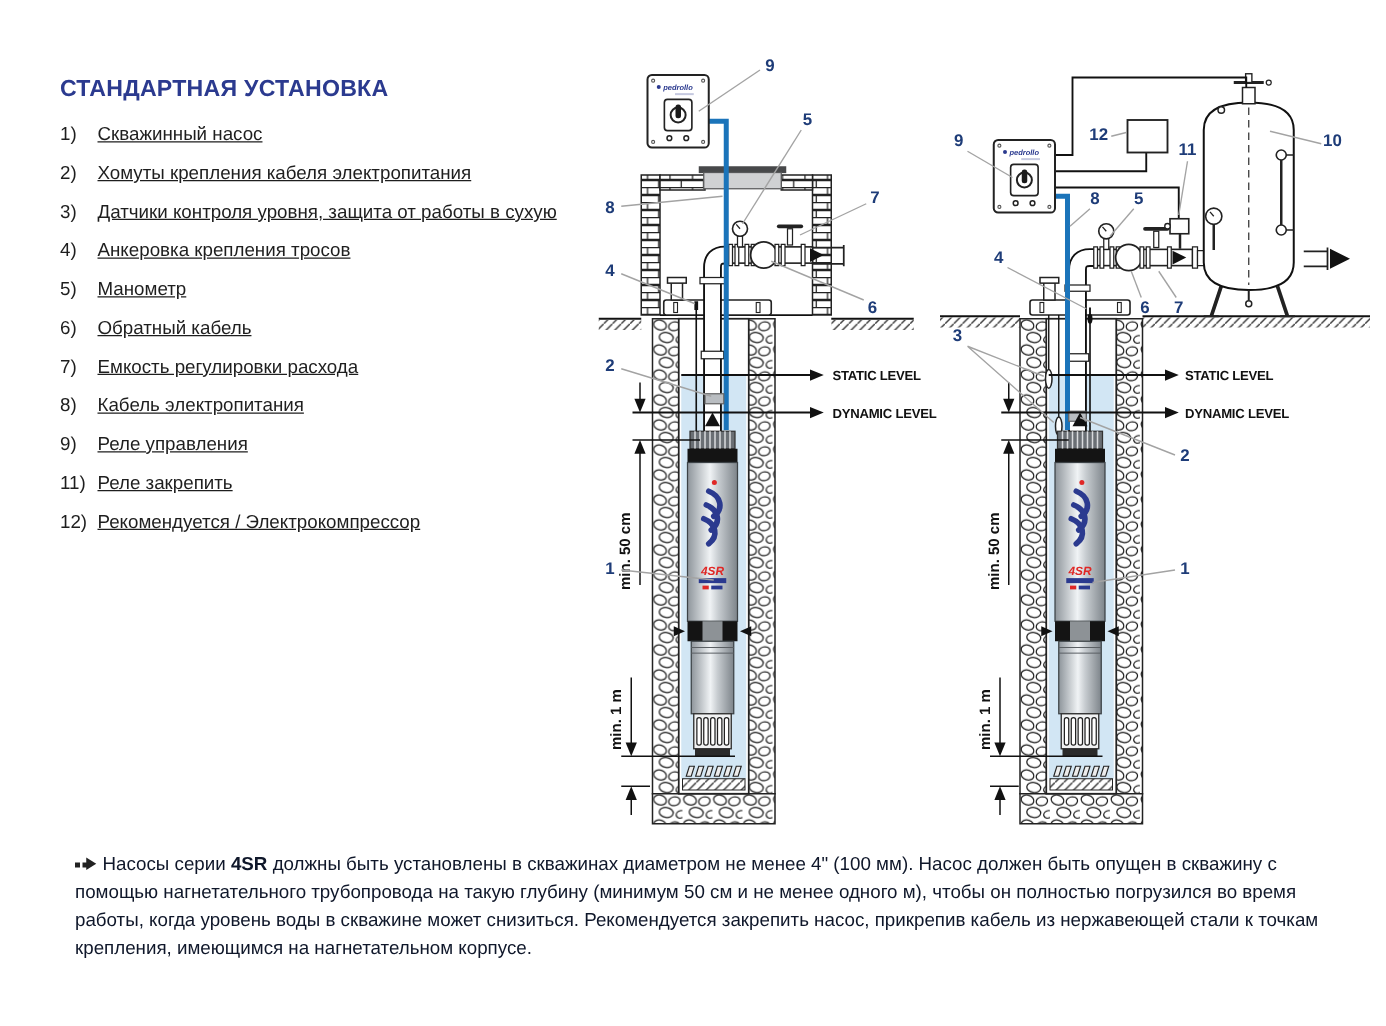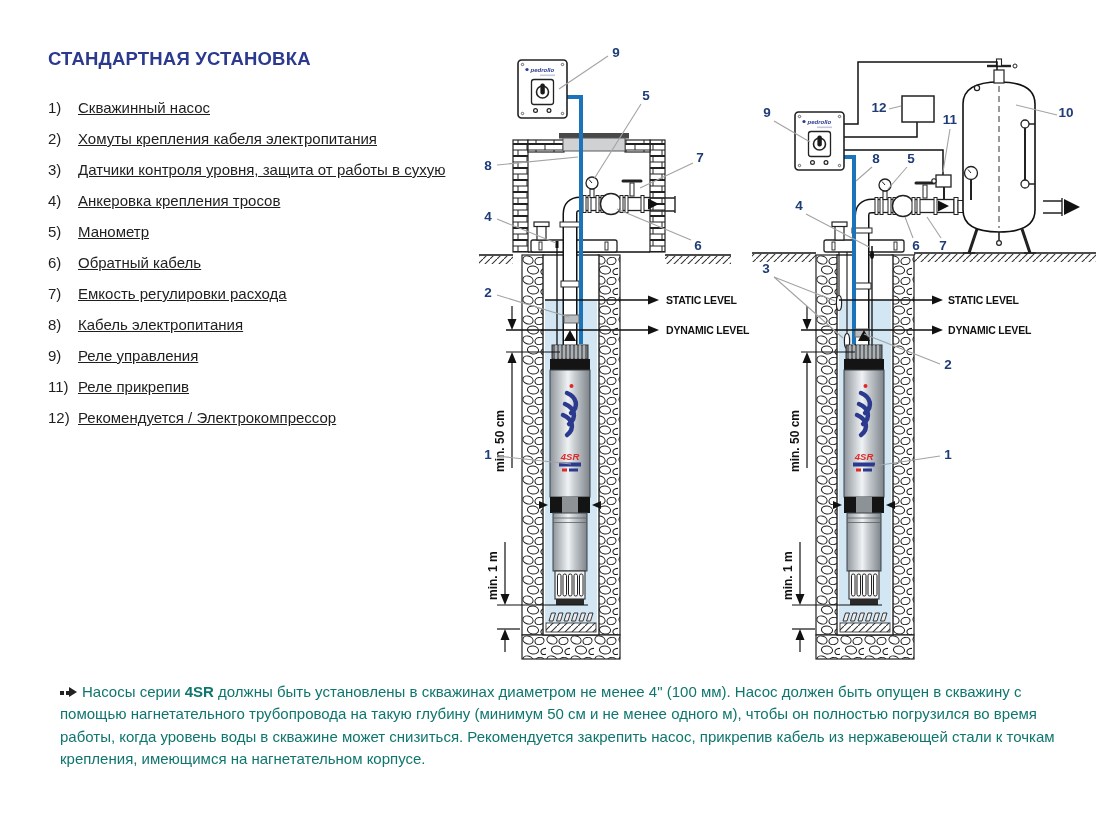--- a/index.html
+++ b/index.html
@@ -1,25 +1,25 @@
 <!DOCTYPE html>
 <html><head>
 <meta charset="utf-8">
 <style>
   html,body{margin:0;padding:0;background:#ffffff;}
   .page{position:relative;width:1109px;height:821px;background:#fff;overflow:hidden;
         font-family:"Liberation Sans",sans-serif;color:#1e1e1e;}
-  .title{position:absolute;left:48px;top:48px;margin:0;font-size:18.5px;font-weight:bold;
+  .title{position:absolute;left:48px;top:60px;margin:0;font-size:18.5px;font-weight:bold;
          color:#2b3a8f;letter-spacing:.2px;}
   .legend{position:absolute;left:48px;top:100px;width:440px;}
   .legend .row{display:flex;align-items:flex-start;margin-bottom:15px;font-size:15px;line-height:16px;}
   .legend .num{width:30px;flex:0 0 30px;}
   .legend .lab{flex:1;text-decoration:underline;}
   .diagram{position:absolute;left:0;top:0;}
-  .note{position:absolute;left:60px;top:681px;width:1000px;margin:0;font-size:15px;line-height:22.4px;color:#0f766e;}
+  .note{position:absolute;left:60px;top:681px;width:1000px;margin:0;font-size:15px;line-height:22.4px;color:#0f172a;}
   .note b{font-weight:bold;}
   .arrow-icon{position:relative;display:inline-block;width:17px;height:11px;margin-right:5px;vertical-align:-1px;}
   .arrow-icon::before{content:"";position:absolute;left:0;top:4px;width:4px;height:3.5px;background:#222;box-shadow:6px 0 0 #222;}
   .arrow-icon::after{content:"";position:absolute;left:9px;top:0;width:0;height:0;
      border-left:8px solid #222;border-top:5.5px solid transparent;border-bottom:5.5px solid transparent;}
   svg text{font-family:"Liberation Sans",sans-serif;}
   .callout{font-size:13.5px;font-weight:bold;fill:#1e3c78;}
   .lvl{font-size:10.5px;font-weight:bold;fill:#111;letter-spacing:-.2px;}
   .dim{font-size:12px;font-weight:bold;fill:#111;}
   .leader{stroke:#a3a3a3;stroke-width:1.1;fill:none;}
@@ -63,21 +63,21 @@
     <div class="row">
         <span class="num">8)</span>
         <span class="lab">Кабель электропитания</span>
       </div>
     <div class="row">
         <span class="num">9)</span>
         <span class="lab">Реле управления</span>
       </div>
     <div class="row">
         <span class="num">11)</span>
-        <span class="lab">Реле прикрепив</span>
+        <span class="lab">Реле закрепить</span>
       </div>
     <div class="row">
         <span class="num">12)</span>
         <span class="lab">Рекомендуется / Электрокомпрессор</span>
       </div>
   </div>
 
   <svg class="diagram" width="1109" height="821" viewBox="0 0 1109 821">
     <defs>
       <pattern id="bricks" width="18" height="12" patternUnits="userSpaceOnUse">

